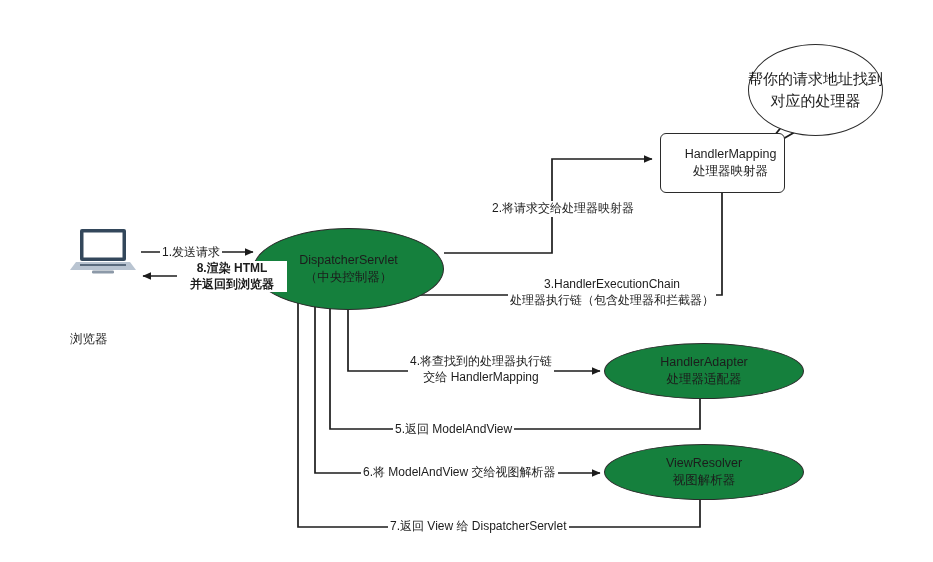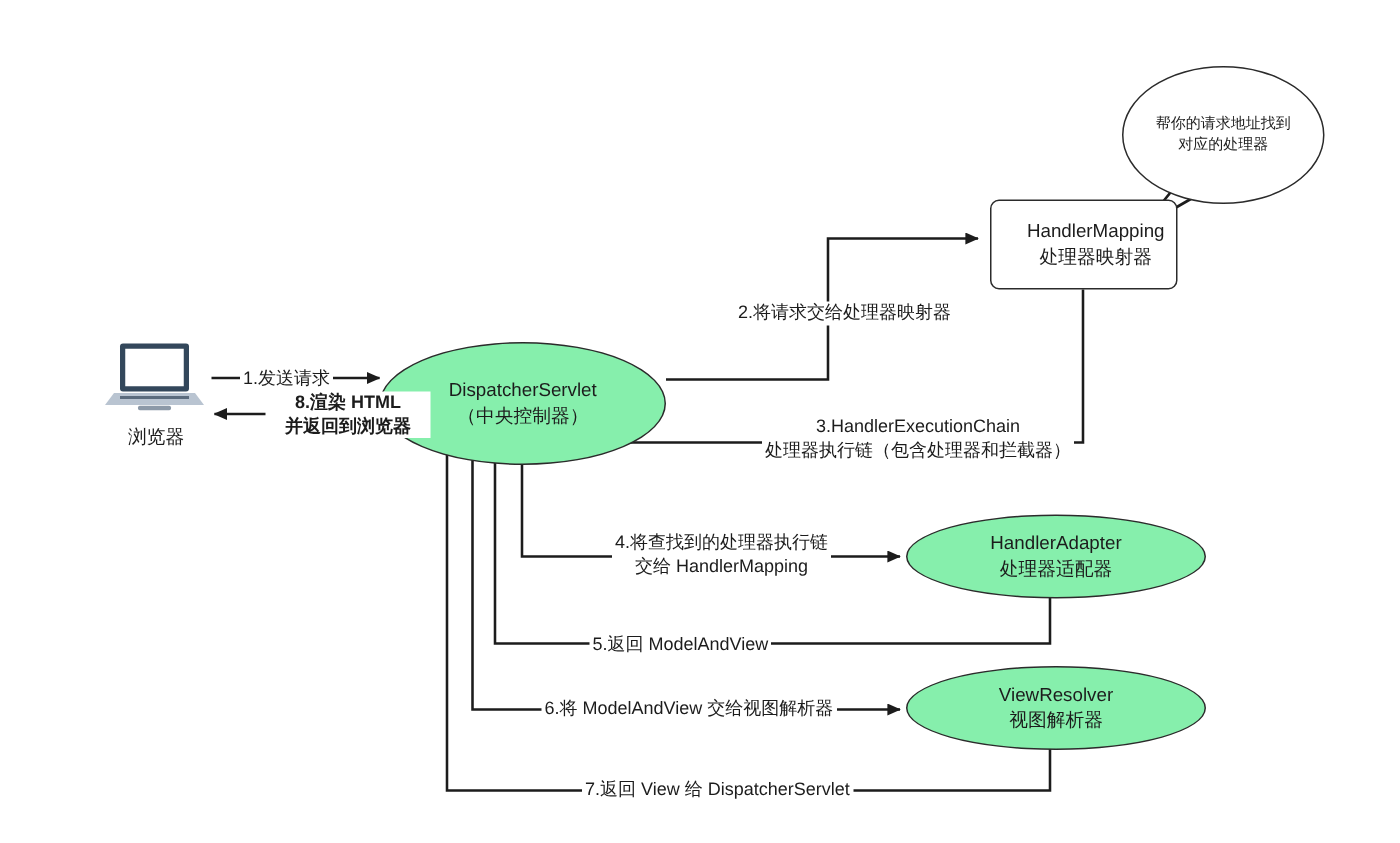--- a/index.html
+++ b/index.html
@@ -35,33 +35,33 @@
     font-size: 12.5px;
     line-height: 1.35;
     box-sizing: border-box;
   }
   .node .l1 { white-space: nowrap; }
   .node .l2 { white-space: nowrap; }
 
   .ellipse {
     border: 1.6px solid #2b2b2b;
     border-radius: 50%;
-    background: #86efac;
+    background: #15803d;
   }
   .rect {
     border: 1.6px solid #2b2b2b;
     border-radius: 6px;
     background: #ffffff;
     padding-left: 16px;
   }
   .bubble {
     border: 1.8px solid #2b2b2b;
     border-radius: 50%;
     background: #ffffff;
-    font-size: 10px;
+    font-size: 15px;
     line-height: 1.45;
     text-align: center;
   }
 
   .edge-label {
     position: absolute;
     color: #1c1c1c;
     font-size: 12px;
     line-height: 1.3;
     white-space: nowrap;
@@ -71,22 +71,23 @@
   }
   .edge-label.two-line { text-align: center; }
 
   .laptop {
     position: absolute;
   }
   .browser-caption {
     position: absolute;
     font-size: 12.5px;
     color: #1c1c1c;
-    text-align: center;
+    text-align: left;
     white-space: nowrap;
+    margin-top: 48px;
   }
 </style>
 </head>
 <body>
 
 <div id="canvas">
 
   <svg id="wires" viewBox="0 0 933 562" xmlns="http://www.w3.org/2000/svg">
     <defs>
       <marker id="ah" markerWidth="9" markerHeight="8" refX="8.4" refY="4" orient="auto" markerUnits="userSpaceOnUse">

